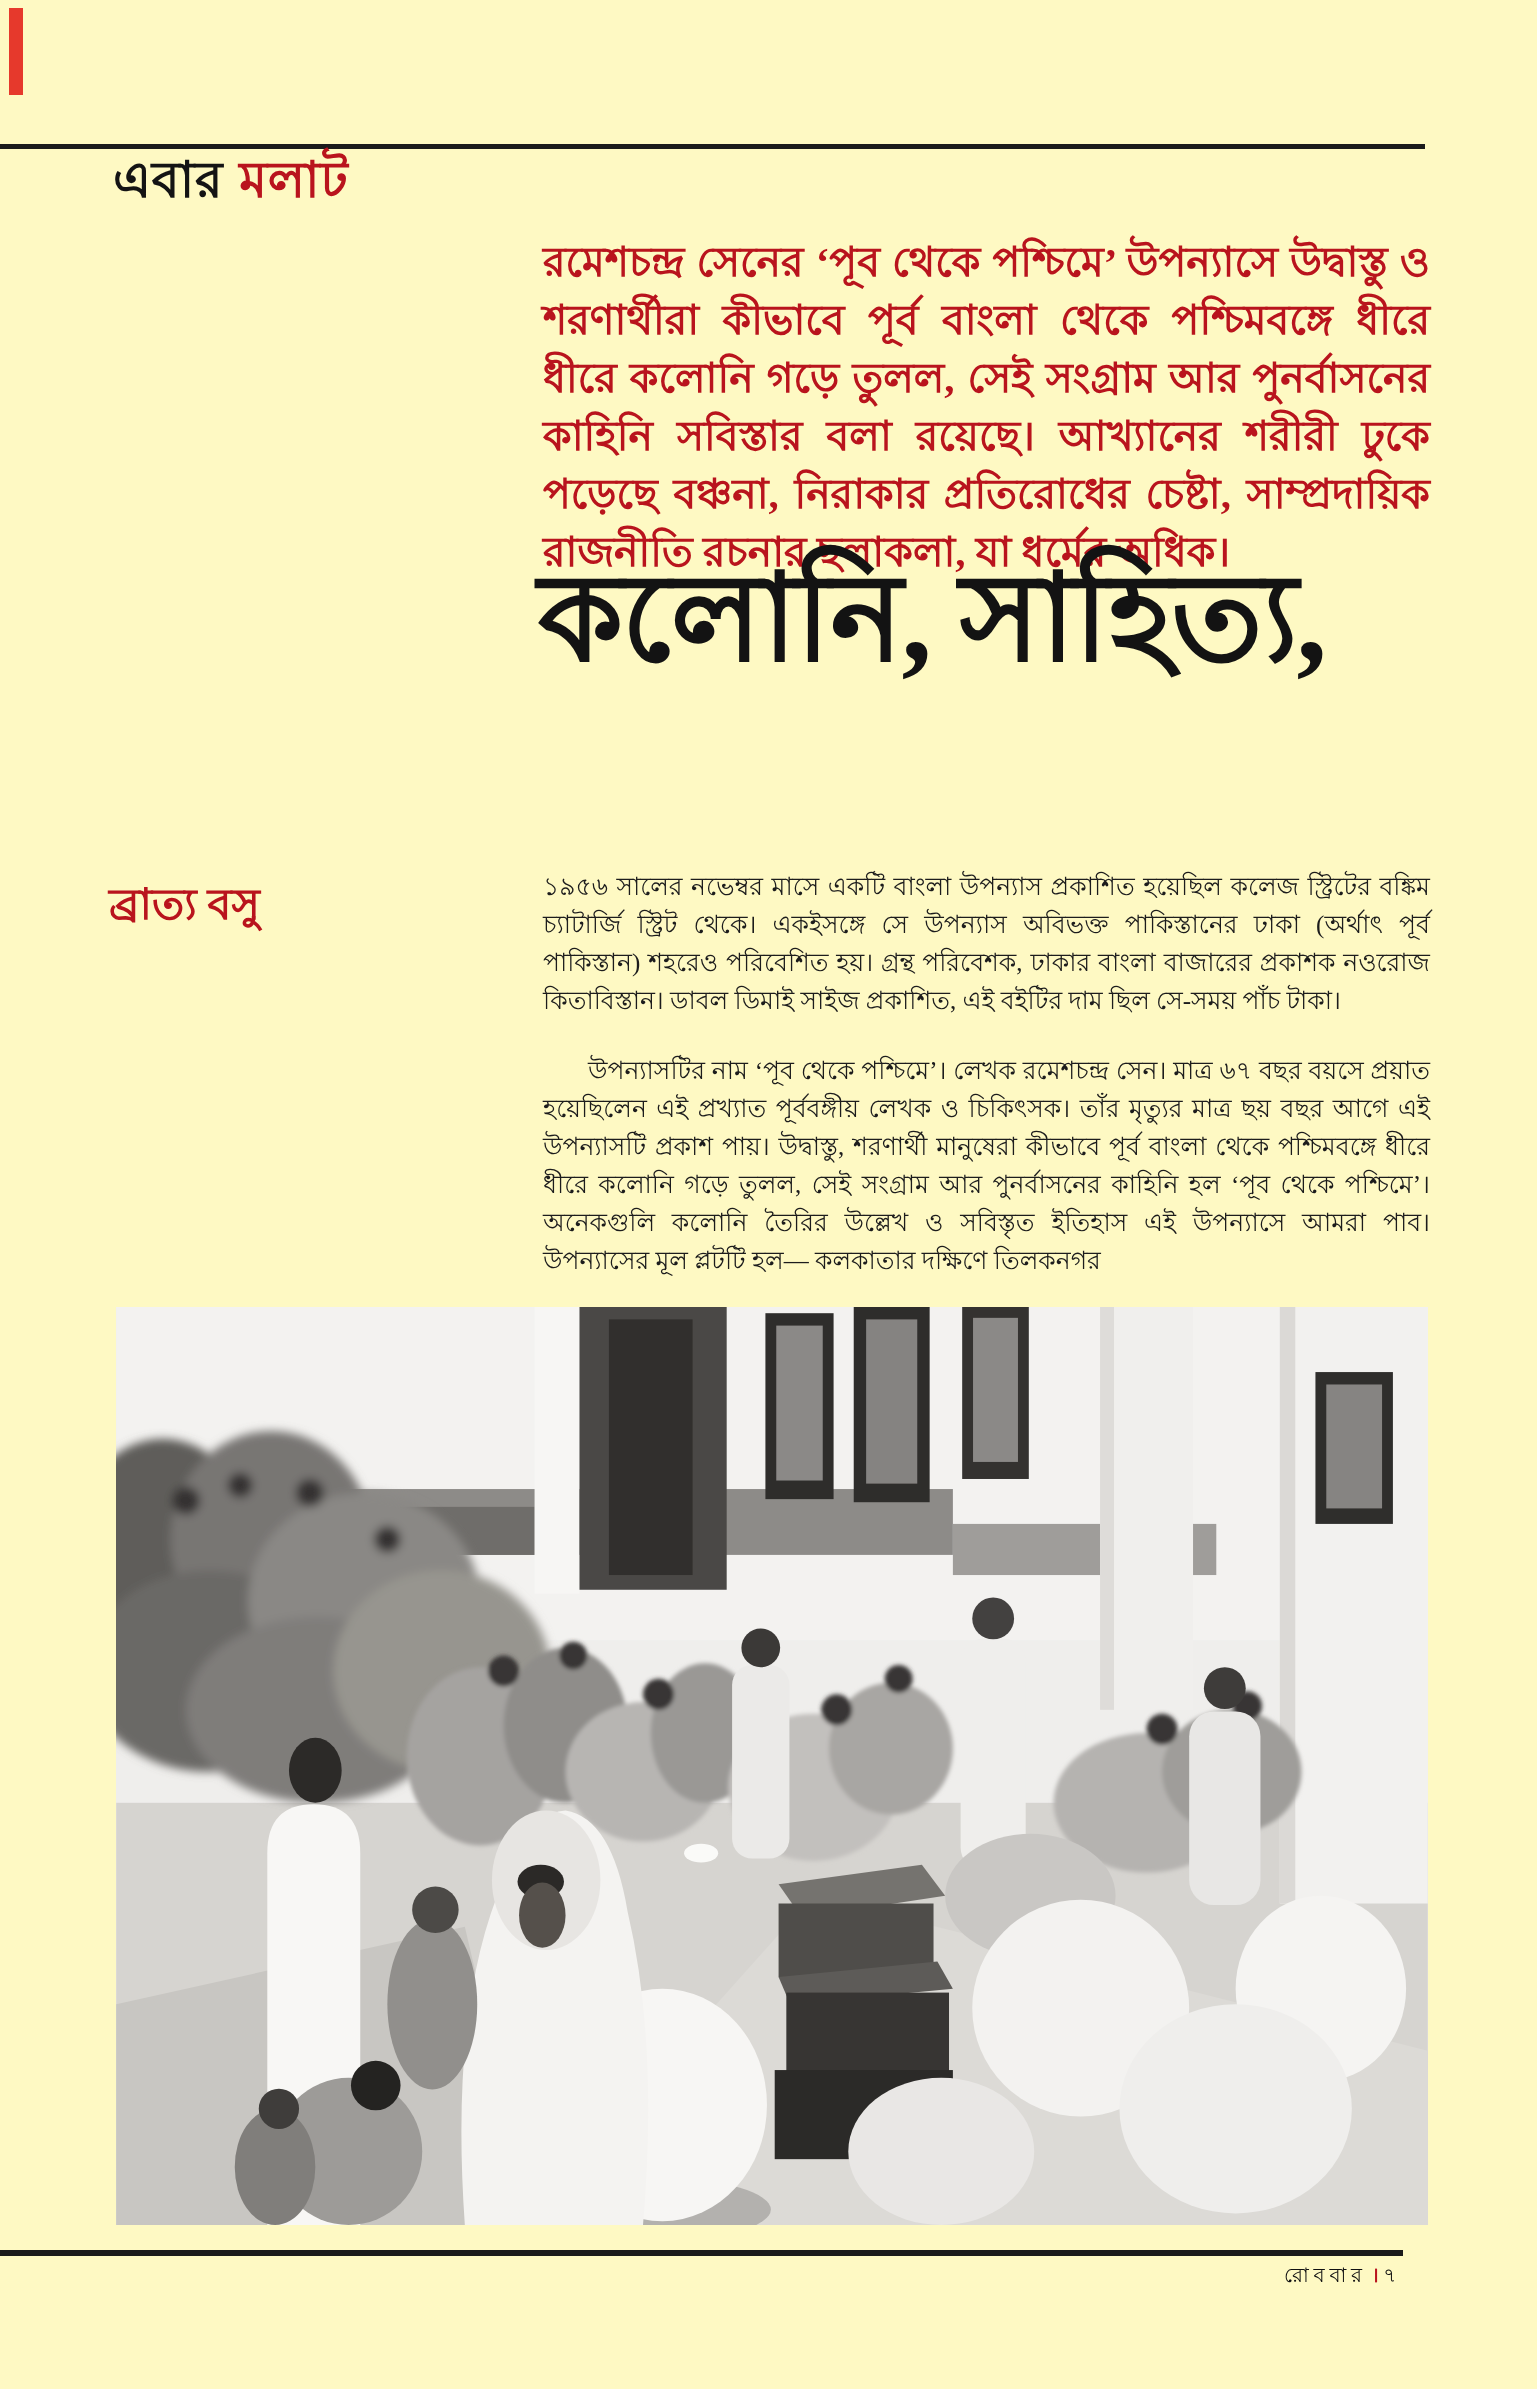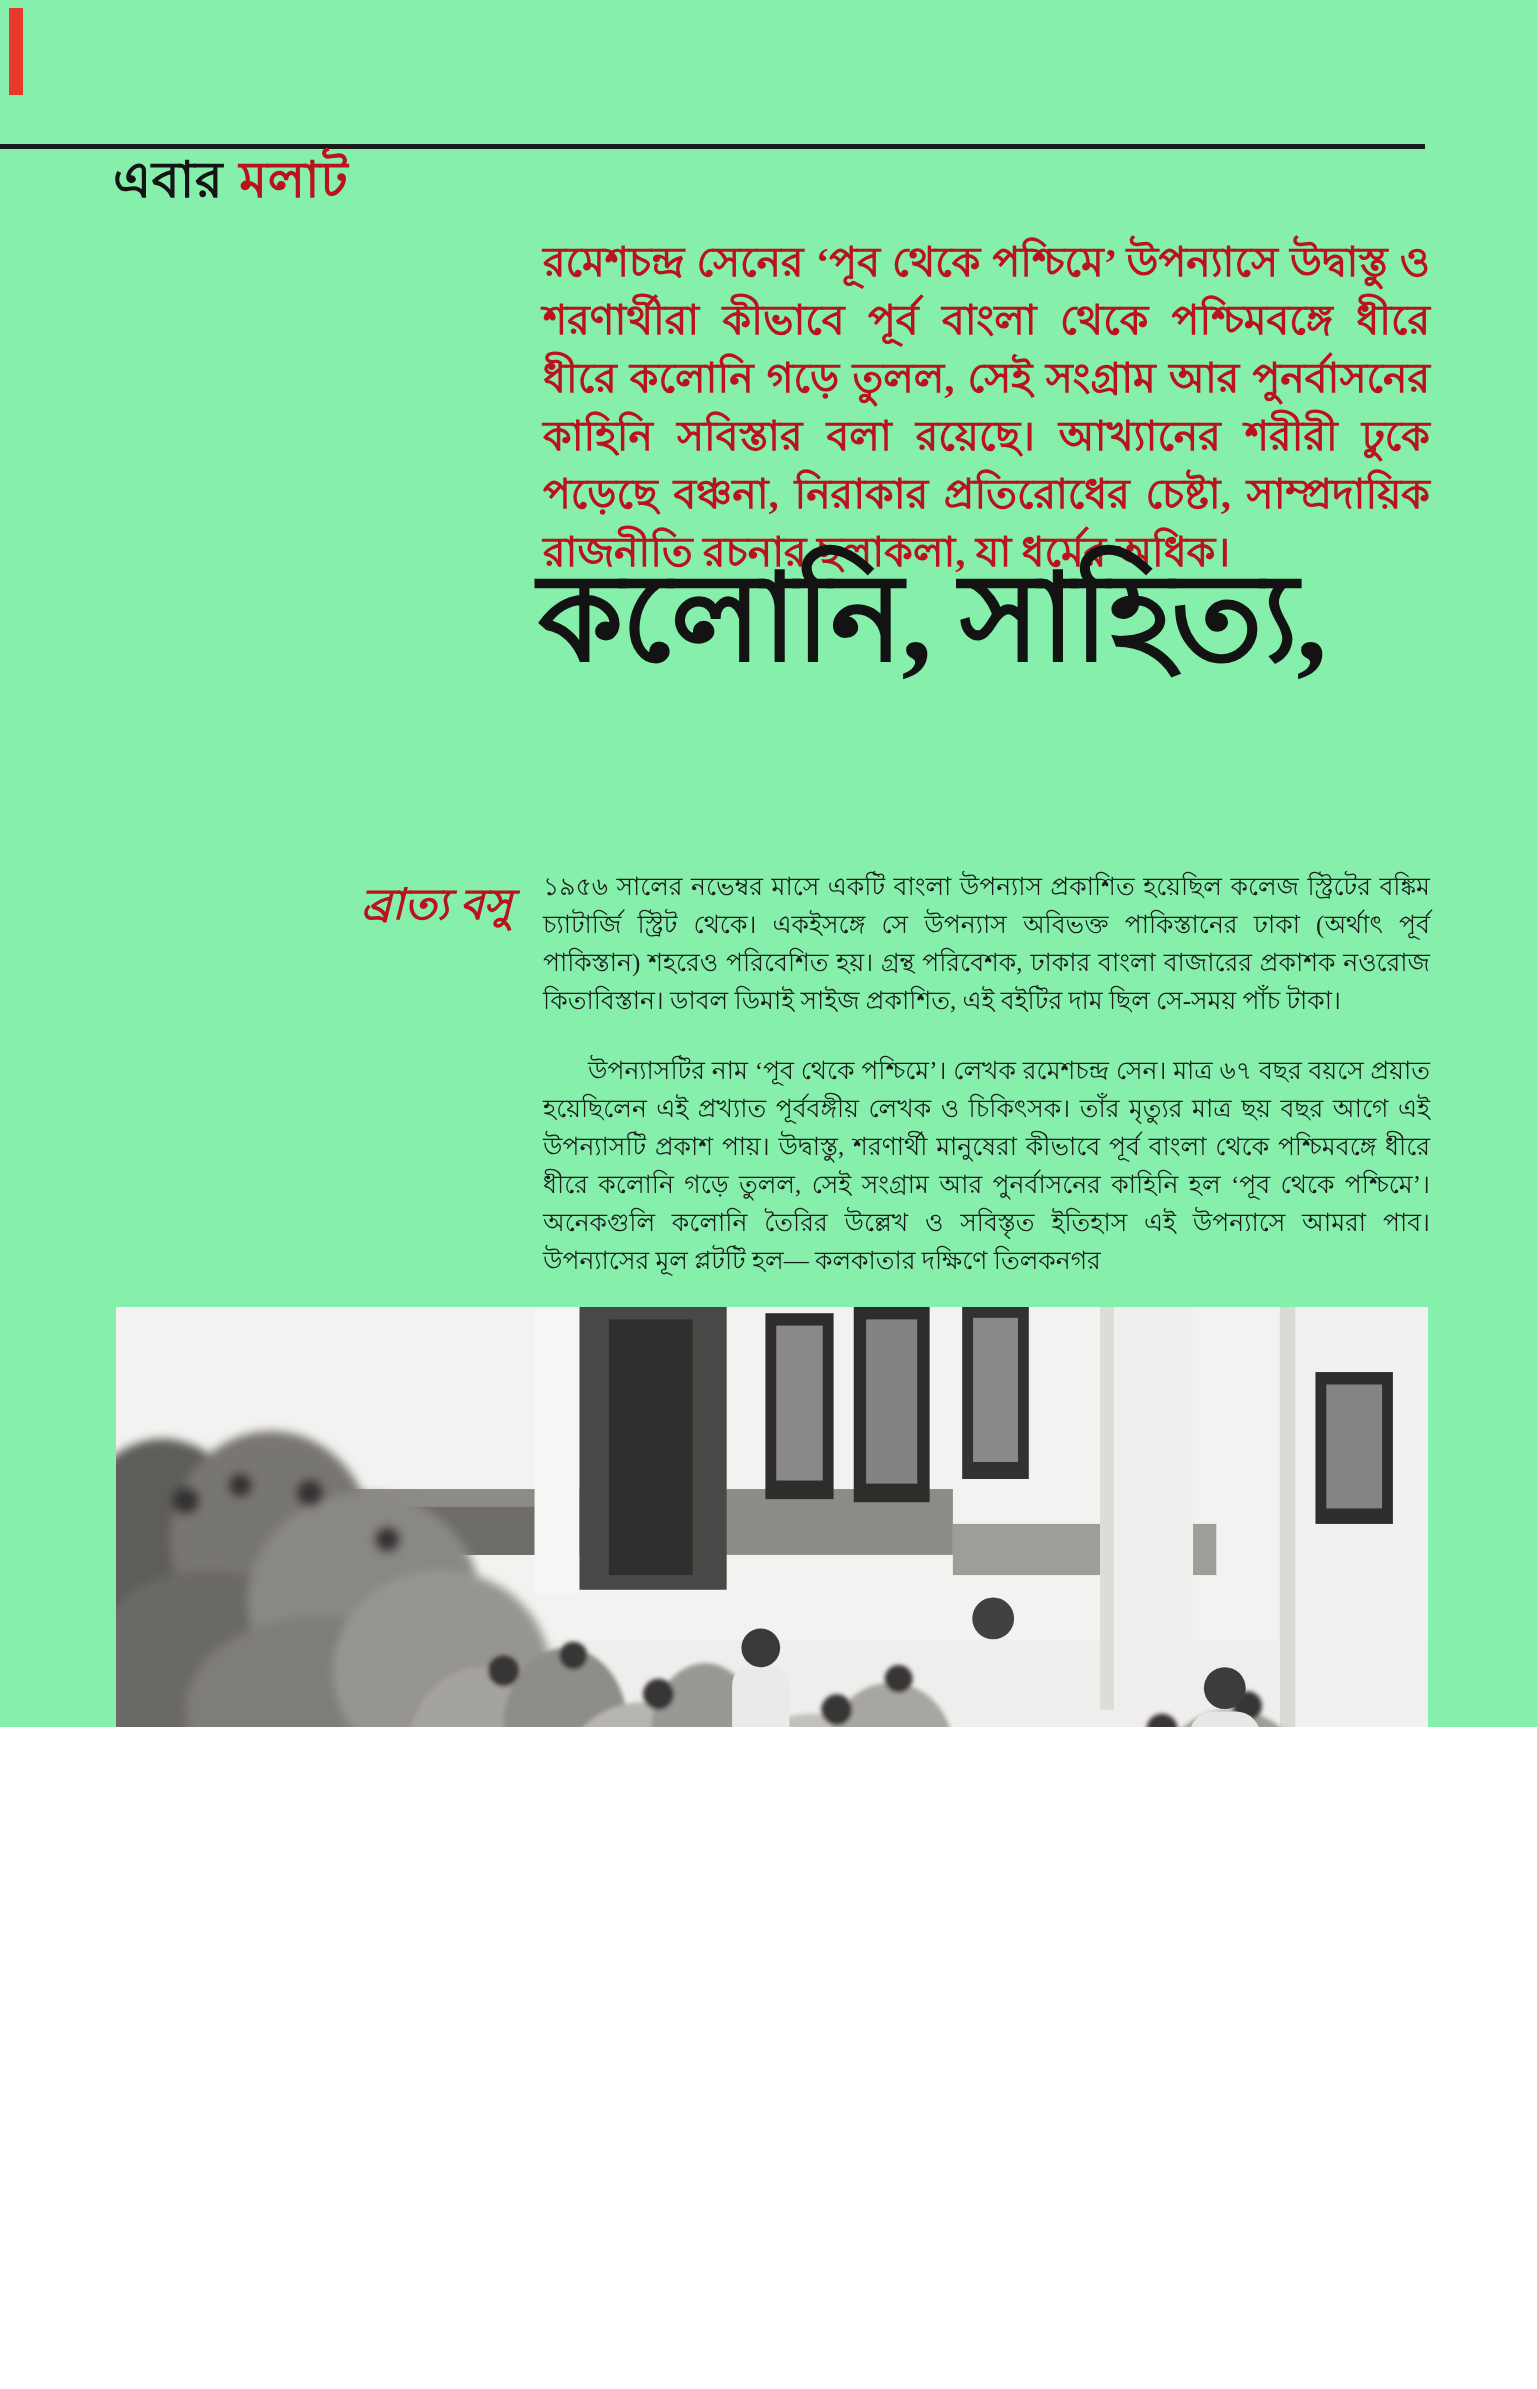--- a/index.html
+++ b/index.html
@@ -1,19 +1,19 @@
 <!DOCTYPE html>
 <html lang="bn" style="font-size:12.4px"><head>
 <meta charset="utf-8">
 <style>
   html,body{margin:0;padding:0;background:#ffffff;}
   .page{
     position:relative;
-    width:1538px;height:1727px;
-    background:#86efac;
+    width:1538px;height:2389px;
+    background:#fef9c3;
     overflow:hidden;
     font-family:"Liberation Serif", serif;
   }
   .corner-bar{
     position:absolute;left:9.3px;top:7.8px;width:14px;height:87px;
   }
   .top-rule{
     position:absolute;left:0;top:144px;width:1425px;height:5.4px;background:#1b1b1b;
   }
   .kicker{
@@ -27,21 +27,21 @@
     font-size:41px;line-height:58px;font-weight:700;
     text-align:justify;
   }
   .headline{
     position:absolute;left:538px;top:552px;width:907px;
     font-size:122px;line-height:133px;font-weight:700;color:#131313;
     letter-spacing:-1.6px;
   }
   .byline{
     position:absolute;left:109px;top:880px;width:403px;
-    text-align:right;font-size:43px;font-weight:700;line-height:1.15;font-style:italic;
+    text-align:left;font-size:43px;font-weight:700;line-height:1.15;
   }
   .body-text{
     position:absolute;left:543px;top:868px;width:887px;
     font-size:25px;line-height:38px;color:#1c1c1c;text-align:justify;
   }
   .body-text p{margin:0;}
   .body-text p.indented{text-indent:45px;margin-top:32px;}
   .photo-caption{
     position:absolute;left:116px;top:1201px;width:384px;
     font-size:25px;line-height:38px;color:#1c1c1c;

